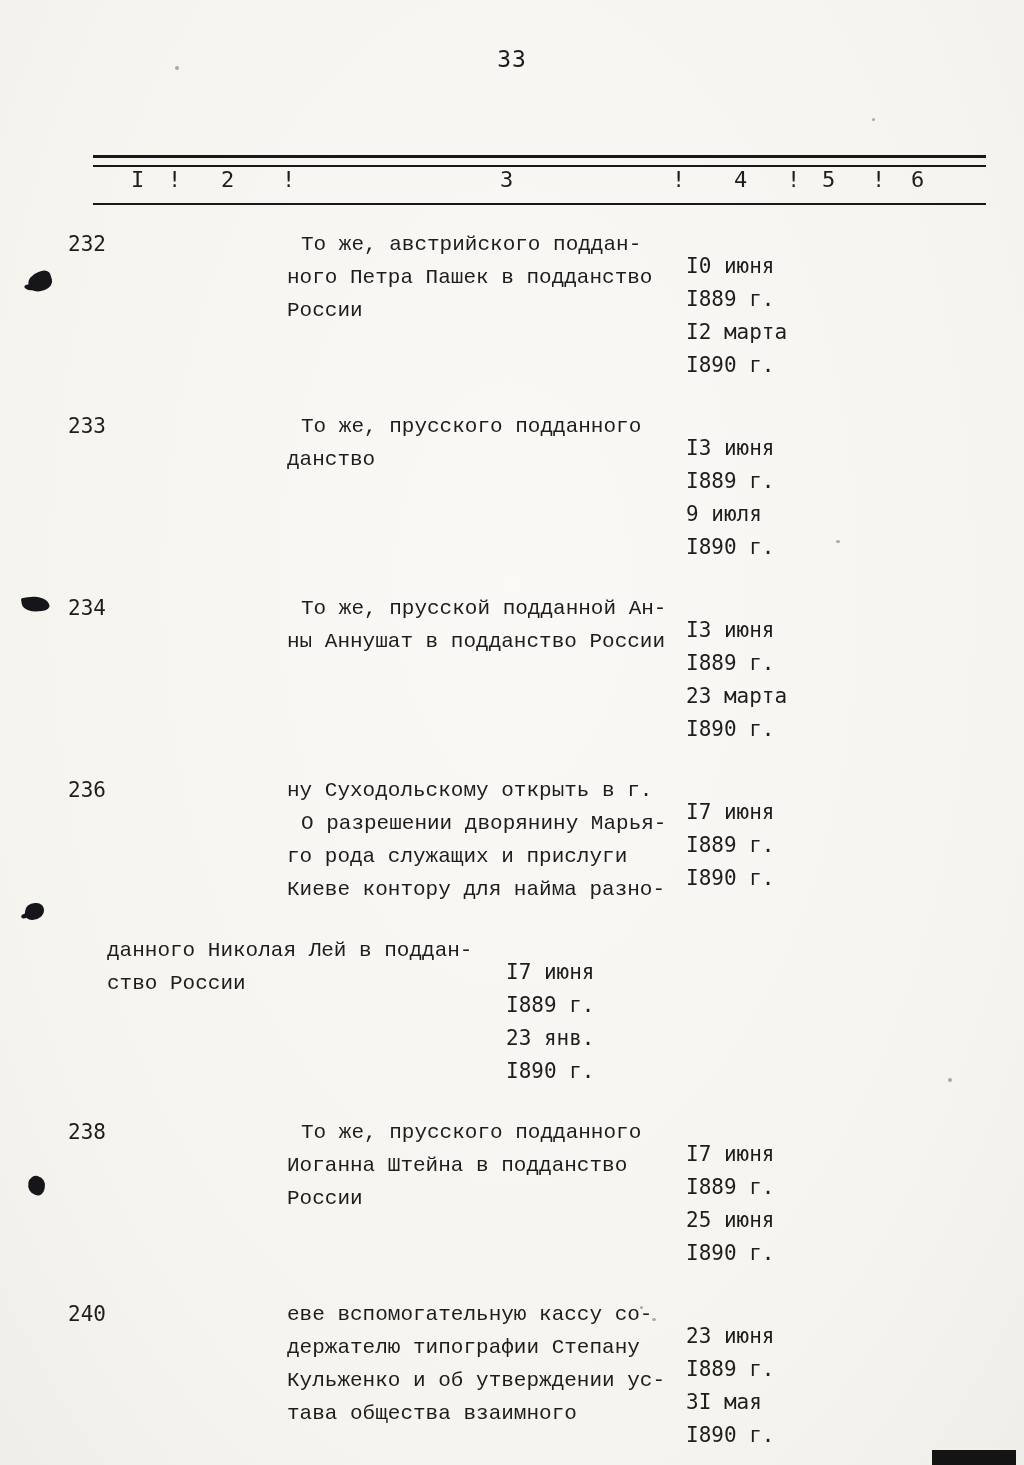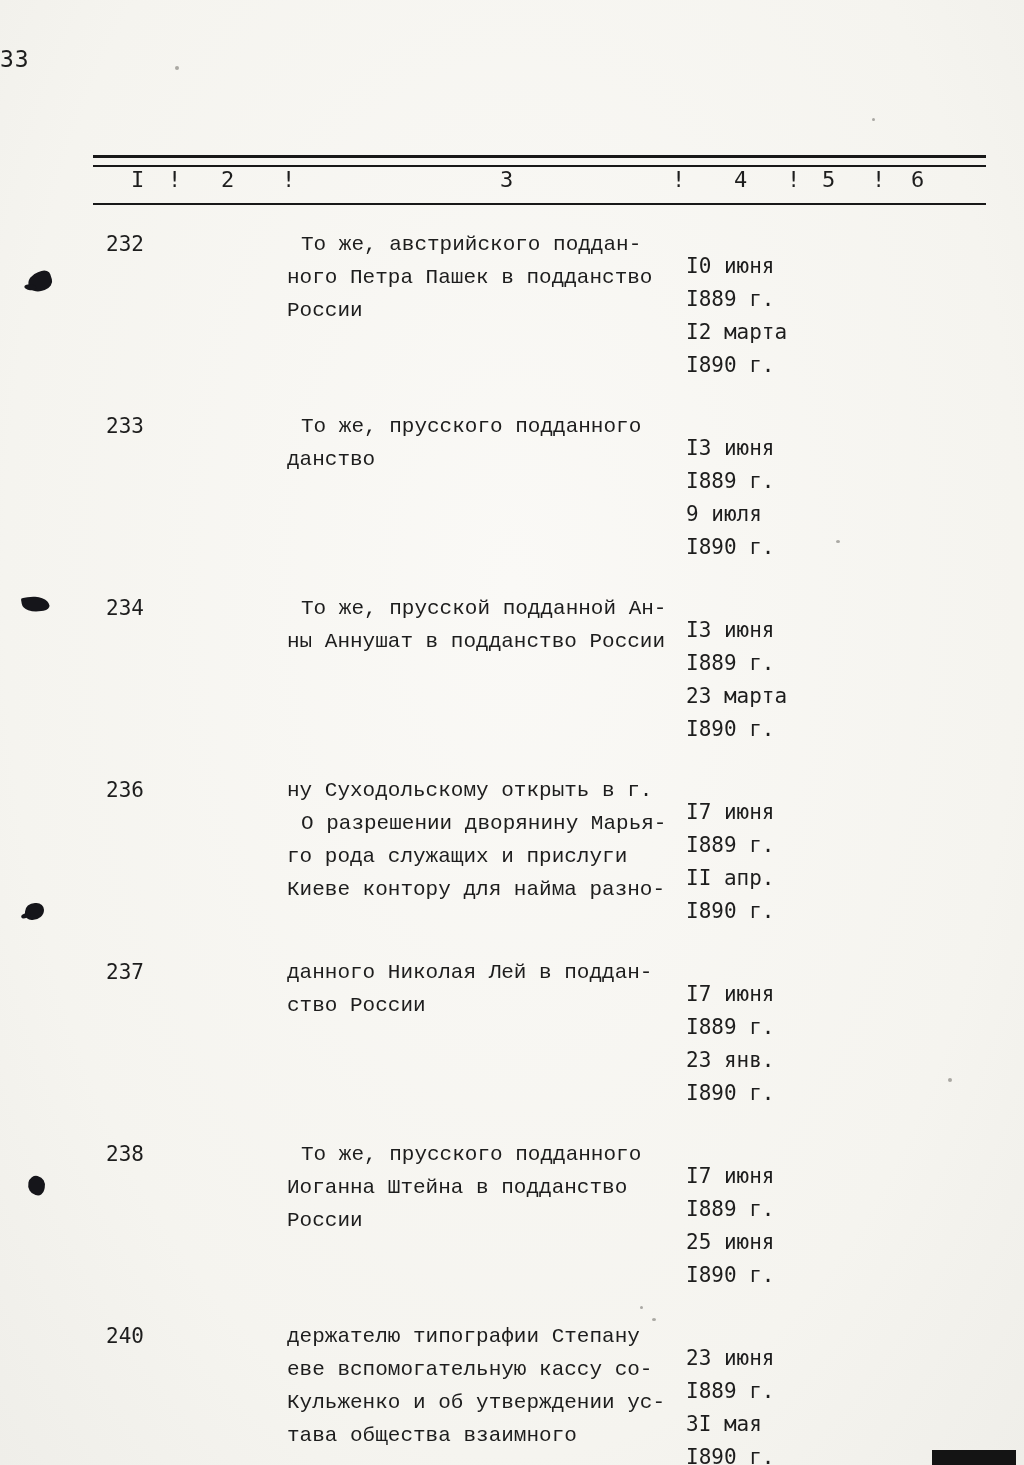--- a/index.html
+++ b/index.html
@@ -8,32 +8,32 @@
     width:1024px;height:1465px;
     margin:0 auto;
     background:#f7f6f2;
     background-image:radial-gradient(ellipse at 50% 40%, #faf9f6 0%, #f5f4ef 70%, #efeee9 100%);
     font-family:"DejaVu Sans Mono", monospace;
     color:#1d1d1d;
     overflow:hidden;
   }
   .page-number{
     position:absolute;top:46px;left:0;right:0;
-    text-align:left;font-size:23px;letter-spacing:1px;
+    text-align:center;font-size:23px;letter-spacing:1px;
   }
   
   .table-head{position:absolute;top:155px;left:93px;width:893px;height:50px;}
   .rule-double{height:7px;border-top:3px solid #181818;border-bottom:2px solid #181818;}
   .rule-single{position:absolute;left:0;right:0;bottom:0;border-top:2.5px solid #181818;}
   .head-labels{position:absolute;top:9px;left:0;right:0;height:34px;}
   .hl{position:absolute;top:0;font-size:22px;line-height:32px;}
   
   .entries{position:absolute;top:228px;left:0;width:1024px;}
   .entry{display:flex;margin-bottom:28px;}
-  .cell-num{width:180px;box-sizing:border-box;padding-left:106px;font-size:21px;line-height:33px;}
+  .cell-num{width:180px;box-sizing:border-box;padding-left:68px;font-size:21px;line-height:33px;}
   .cell-desc{width:506px;box-sizing:border-box;padding-left:107px;font-family:Liberation Mono, monospace;}
   .cell-dates{width:338px;box-sizing:border-box;margin-top:22px;}
   .line{font-size:21px;line-height:33px;white-space:nowrap;}
   .cell-desc .line.first{text-indent:14px;}
   
   .blot{position:absolute;background:#15151a;}
   .blot-1{left:28px;top:272px;width:24px;height:19px;border-radius:70% 40% 55% 60%;transform:rotate(-18deg);}
   .blot-1::after{content:"";position:absolute;left:-5px;top:9px;width:12px;height:6px;background:#15151a;border-radius:50%;transform:rotate(25deg);}
   .blot-2{left:22px;top:596px;width:27px;height:16px;border-radius:10% 90% 30% 80%;transform:rotate(-10deg);}
   .blot-3{left:25px;top:903px;width:19px;height:17px;border-radius:60% 45% 70% 40%;}
@@ -116,27 +116,25 @@
       <div class="cell-num line">236</div>
       <div class="cell-desc">
         <div class="line">ну Суходольскому открыть в г.</div>
         <div class="line first">О разрешении дворянину Марья-</div>
         <div class="line">го рода служащих и прислуги</div>
         <div class="line">Киеве контору для найма разно-</div>
       </div>
       <div class="cell-dates">
         <div class="line">I7 июня</div>
         <div class="line">I889 г.</div>
-        <div class="line">II апр.</div>
         <div class="line">I890 г.</div>
       </div>
     </div>
 
     <div class="entry">
-      <div class="cell-num line">237</div>
       <div class="cell-desc">
         <div class="line">данного Николая Лей в поддан-</div>
         <div class="line">ство России</div>
       </div>
       <div class="cell-dates">
         <div class="line">I7 июня</div>
         <div class="line">I889 г.</div>
         <div class="line">23 янв.</div>
         <div class="line">I890 г.</div>
       </div>
@@ -153,22 +151,22 @@
         <div class="line">I7 июня</div>
         <div class="line">I889 г.</div>
         <div class="line">25 июня</div>
         <div class="line">I890 г.</div>
       </div>
     </div>
 
     <div class="entry">
       <div class="cell-num line">240</div>
       <div class="cell-desc">
+        <div class="line">еве вспомогательную кассу со-</div>
         <div class="line">держателю типографии Степану</div>
-        <div class="line">еве вспомогательную кассу со-</div>
         <div class="line">Кульженко и об утверждении ус-</div>
         <div class="line">тава общества взаимного</div>
       </div>
       <div class="cell-dates">
         <div class="line">23 июня</div>
         <div class="line">I889 г.</div>
         <div class="line">3I мая</div>
         <div class="line">I890 г.</div>
       </div>
     </div>

